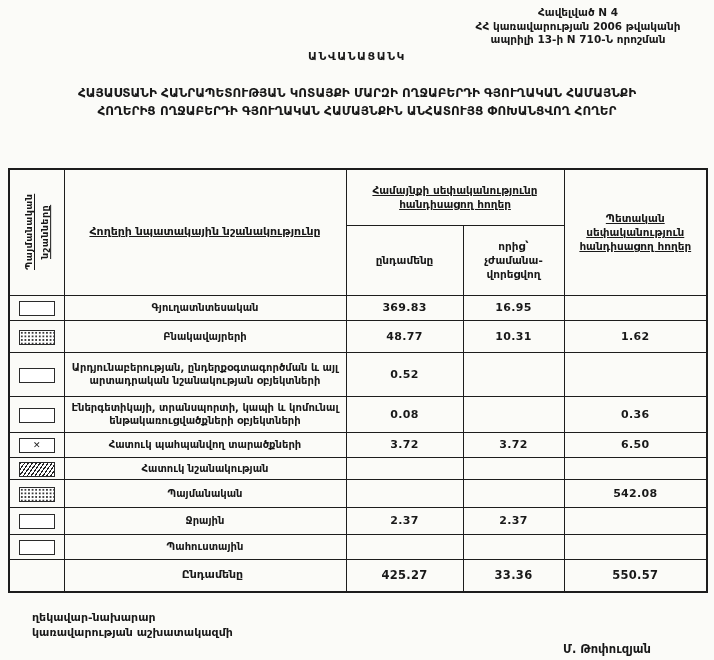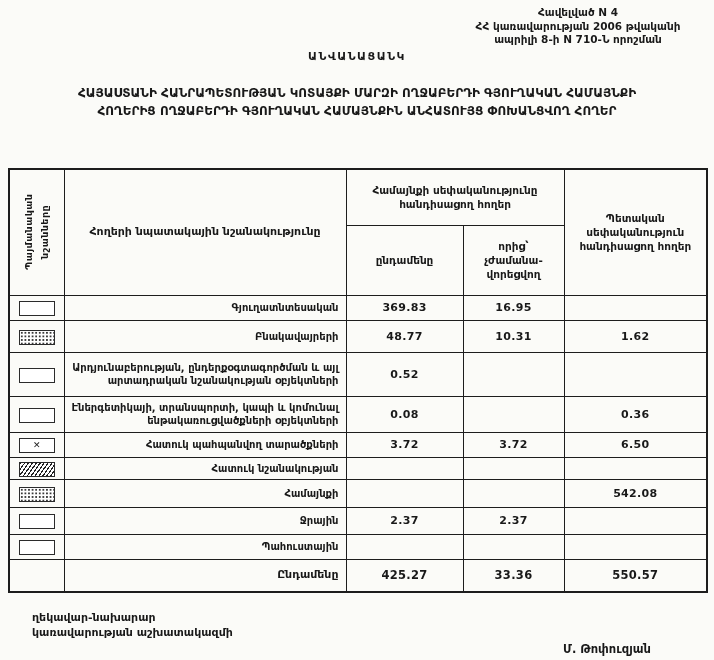--- a/index.html
+++ b/index.html
@@ -34,21 +34,21 @@
     border: 2px solid #1d1d1d;
   }
   .land-table th, .land-table td { border: 1px solid #1d1d1d; overflow: hidden; }
   col.c0 { width: 55px; }  col.c1 { width: 282px; }
   col.c2 { width: 117px; } col.c3 { width: 101px; } col.c4 { width: 143px; }
 
   .land-table th {
     font-weight: 700; text-align: center; vertical-align: middle;
     padding: 2px 5px; font-size: 10.5px; line-height: 1.35;
   }
-  tr.hr1 th { height: 56px; }
+  tr.hr1 th { height: 56px; text-decoration: underline; }
   tr.hr2 th { height: 70px; }
   th.purpose-h { font-size: 11px; }
 
   .vert {
     writing-mode: vertical-rl; transform: rotate(180deg);
     height: 114px; margin: 0 auto;
     font-size: 9.5px; font-weight: 700; line-height: 1.7; letter-spacing: .5px;
   }
 
   .land-table td { vertical-align: middle; }
@@ -64,21 +64,21 @@
   }
   .swatch[data-pattern="hatched"] {
     background-image: repeating-linear-gradient(125deg, #222 0, #222 1.1px, transparent 1.1px, transparent 3.2px);
   }
   .swatch[data-pattern="cross"]::after {
     content: "✕"; position: absolute; left: 0; right: 0; top: 50%;
     transform: translateY(-52%); font-size: 9px; line-height: 1;
     font-weight: 700; color: #222; text-align: center;
   }
 
-  td.nm { padding: 2px 7px; font-size: 10px; font-weight: 700; line-height: 1.3; text-align: right; }
+  td.nm { padding: 2px 7px; font-size: 10px; font-weight: 700; line-height: 1.3; text-align: center; }
   td.num { font-size: 11px; font-weight: 700; text-align: center; letter-spacing: .3px; }
 
   tr.h25 { height: 25px; } tr.h32 { height: 32px; } tr.h44 { height: 44px; }
   tr.h36 { height: 36px; } tr.h22 { height: 22px; margin-left: 40px; } tr.h28 { height: 28px; }
   tr.h27 { height: 27px; }
   tr.total-row { height: 33px; }
   tr.total-row td.nm { font-size: 11px; padding-left: 22px; }
   tr.total-row td.num { font-size: 11.5px; }
 
   .sig {
@@ -91,21 +91,21 @@
   }
 </style>
 </head>
 <body>
 
 <div class="page">
 
   <div class="appendix">
     <div>Հավելված N 4</div>
     <div>ՀՀ կառավարության 2006 թվականի</div>
-    <div>ապրիլի 8-ի N 710-Ն որոշման</div>
+    <div>ապրիլի 13-ի N 710-Ն որոշման</div>
   </div>
 
   <div class="title">ԱՆՎԱՆԱՑԱՆԿ</div>
 
   <div class="subtitle">
     <div>ՀԱՅԱՍՏԱՆԻ ՀԱՆՐԱՊԵՏՈՒԹՅԱՆ ԿՈՏԱՅՔԻ ՄԱՐԶԻ ՈՂՋԱԲԵՐԴԻ ԳՅՈՒՂԱԿԱՆ ՀԱՄԱՅՆՔԻ</div>
     <div>ՀՈՂԵՐԻՑ ՈՂՋԱԲԵՐԴԻ ԳՅՈՒՂԱԿԱՆ ՀԱՄԱՅՆՔԻՆ ԱՆՀԱՏՈՒՅՑ ՓՈԽԱՆՑՎՈՂ ՀՈՂԵՐ</div>
   </div>
 
   <table class="land-table">
@@ -171,21 +171,21 @@
       </tr>
       <tr class="h22">
         <td class="sym"><span class="swatch" data-pattern="hatched"></span></td>
         <td class="nm">Հատուկ նշանակության</td>
         <td class="num"></td>
         <td class="num"></td>
         <td class="num"></td>
       </tr>
       <tr class="h28">
         <td class="sym"><span class="swatch" data-pattern="stippled"></span></td>
-        <td class="nm">Համայնքի</td>
+        <td class="nm">Պայմանական</td>
         <td class="num"></td>
         <td class="num"></td>
         <td class="num">542.08</td>
       </tr>
       <tr class="h27">
         <td class="sym"><span class="swatch" data-pattern="plain"></span></td>
         <td class="nm">Ջրային</td>
         <td class="num">2.37</td>
         <td class="num">2.37</td>
         <td class="num"></td>

